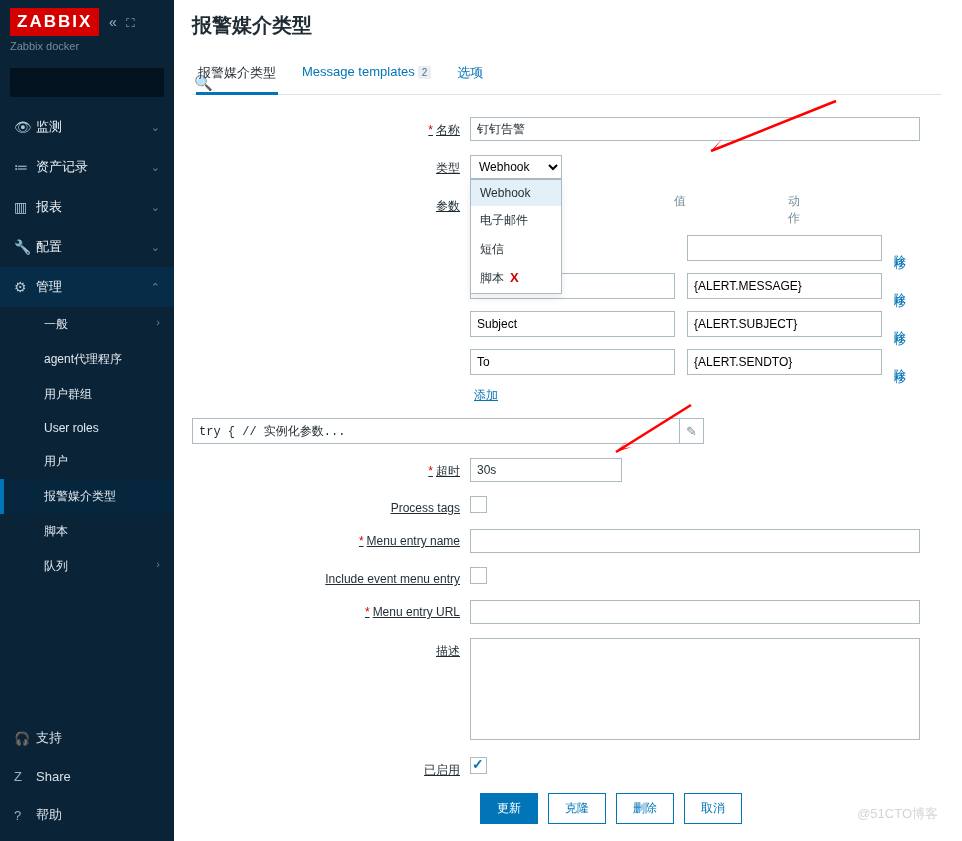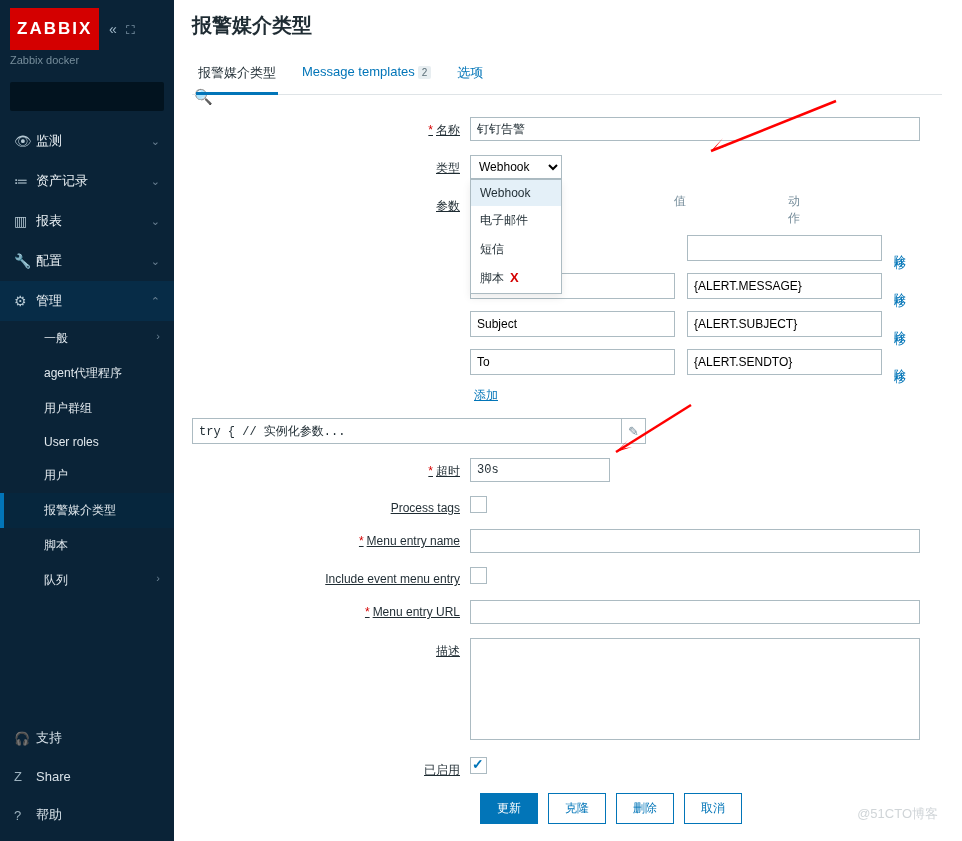--- a/index.html
+++ b/index.html
@@ -1,19 +1,19 @@
 <!DOCTYPE html>
 <html><head>
 <meta charset="utf-8">
 <style>
 * { box-sizing: border-box; margin: 0; padding: 0; }
 body { font-family: Arial, "Microsoft YaHei", sans-serif; font-size: 13px; color: #1f2c33; background: #fff; width: 962px; height: 841px; overflow: hidden; position: relative; }
 .sidebar { width: 174px; background: #0a2337; color: #fff; height: 841px; float: left; display: flex; flex-direction: column; }
 .sb-top { padding: 8px 10px 6px 10px; }
-.logo { background: #d40000; color: #fff; font-weight: bold; font-size: 17px; letter-spacing: 2px; padding: 11px 7px; display: inline-block; }
+.logo { background: #d40000; color: #fff; font-weight: bold; font-size: 17px; letter-spacing: 2px; padding: 4px 7px; display: inline-block; }
 .chev { color: #a0b8c9; margin-left: 6px; font-size: 14px; }
 .fullscr { color: #a0b8c9; margin-left: 6px; font-size: 12px; }
 .subtitle { color: #768d9b; font-size: 11px; margin-top: 4px; }
 .searchwrap { margin: 10px; background: #02131f; border-radius: 2px; height: 29px; display: flex; align-items: center; padding: 0 8px; }
 .searchwrap input { flex: 1; background: transparent; border: none; color: #fff; outline: none; font-size: 13px; }
 .searchwrap .sicon { color: #768d9b; font-size: 15px; }
 .menu { list-style: none; }
 .menu > li { display: flex; align-items: center; padding: 11px 14px; color: #eaf0f4; cursor: pointer; font-size: 13px; }
 .menu > li .micon { width: 22px; color: #b5c8d3; font-size: 14px; }
 .menu > li .arr { margin-left: auto; color: #6b8294; font-size: 11px; }
@@ -47,23 +47,23 @@
 .prow { display: flex; margin-bottom: 12px; align-items: center; }
 .prow input { border: 1px solid #acbbc2; padding: 5px 6px; font-size: 12px; }
 .prow .in1 { width: 205px; margin-right: 12px; }
 .prow .in2 { width: 195px; margin-right: 12px; }
 .rem { color: #0275b8; font-size: 12px; writing-mode: vertical-rl; text-orientation: upright; cursor: pointer; line-height: 1; letter-spacing: -3px; }
 .addlink { color: #0275b8; font-size: 12px; text-decoration: underline; cursor: pointer; padding-left: 4px; margin-top: 48px; }
 .dropdown { position: absolute; top: 0; left: 0; background: #fff; border: 1px solid #acbbc2; width: 92px; z-index: 10; box-shadow: 0 4px 8px rgba(0,0,0,0.08); }
 .dropdown .opt { padding: 6px 9px; font-size: 12px; cursor: pointer; }
 .dropdown .opt.sel { background: #e4f0f8; }
 .redx { color: #d40000; font-weight: bold; margin-left: 6px; font-size: 13px; }
-.script-input { width: 430px; font-family: "Courier New", monospace; color: #6a6a6a; }
+.script-input { width: 488px; font-family: "Courier New", monospace; color: #6a6a6a; }
 .editicon { width: 24px; height: 26px; border: 1px solid #acbbc2; border-left: none; display: inline-flex; align-items: center; justify-content: center; color: #768d9b; cursor: pointer; vertical-align: top; }
-.timeout-input { width: 140px; font-family: Liberation Mono, monospace; }
+.timeout-input { width: 152px; }
 .cbx { width: 17px; height: 17px; border: 1px solid #acbbc2; display: inline-block; vertical-align: middle; position: relative; }
 .cbx.checked::after { content: "✓"; color: #0275b8; position: absolute; top: -2px; left: 1px; font-size: 14px; font-weight: bold; }
 .wide-input { width: 450px; }
 .descr { width: 450px; height: 102px; resize: none; }
 .buttons { margin-left: 288px; margin-top: 6px; display: flex; gap: 10px; }
 .btn { border: 1px solid #0275b8; padding: 6px 16px; font-size: 12px; cursor: pointer; background: #fff; color: #0275b8; }
 .btn.primary { background: #0275b8; color: #fff; }
 .watermark { position: absolute; bottom: 18px; right: 24px; color: #d0d5d8; font-size: 13px; }
 .arrow { position: absolute; pointer-events: none; }
 .arrow.a1 { top: 96px; left: 527px; width: 140px; height: 60px; }

